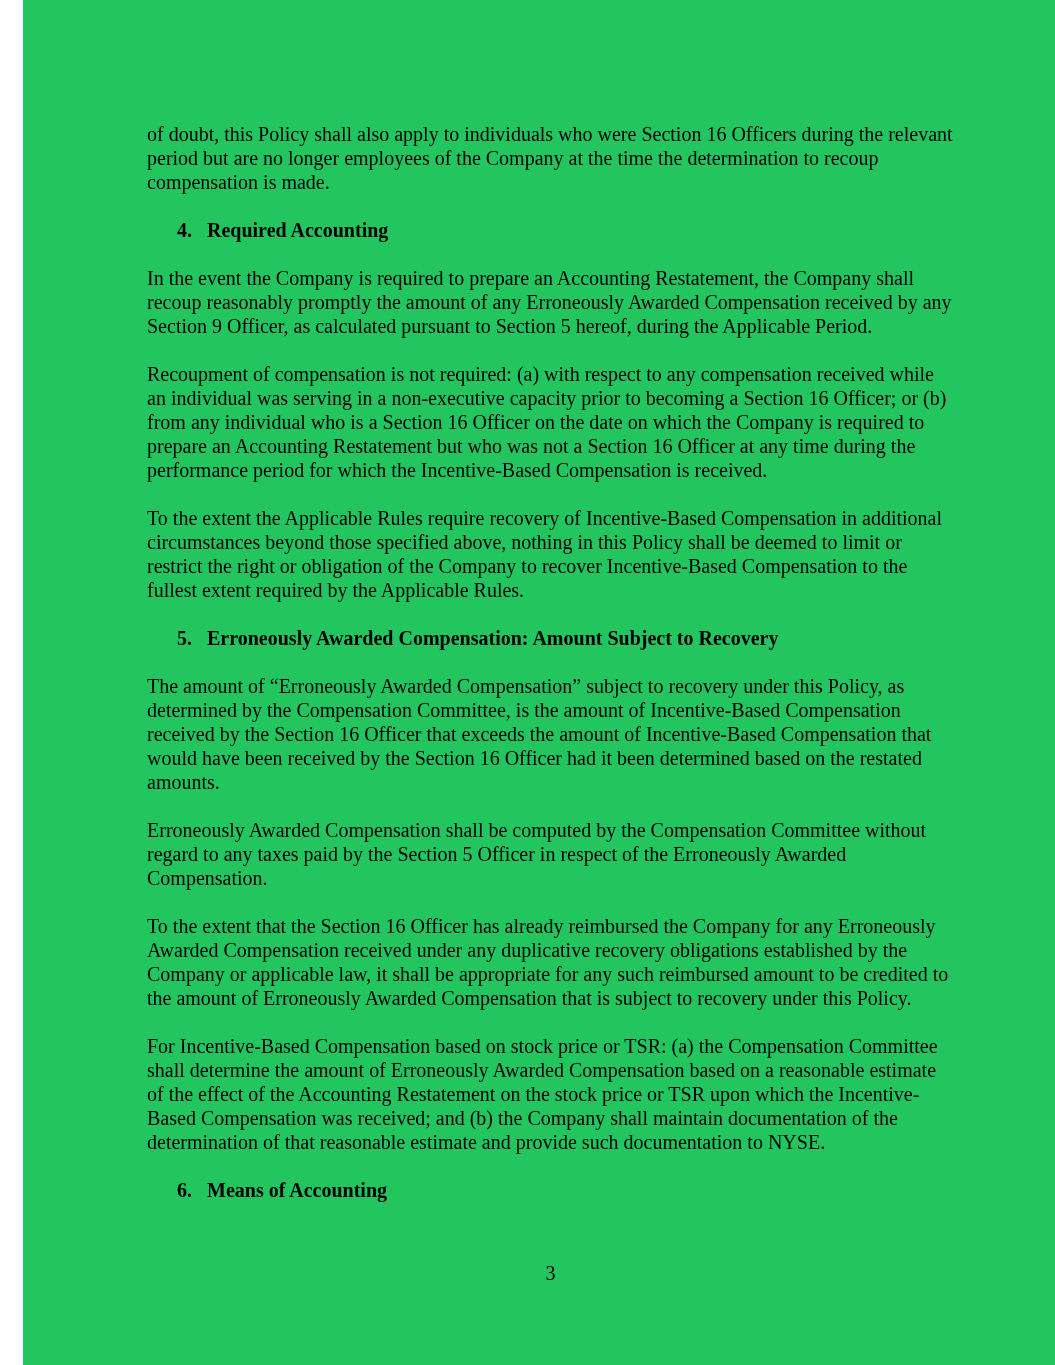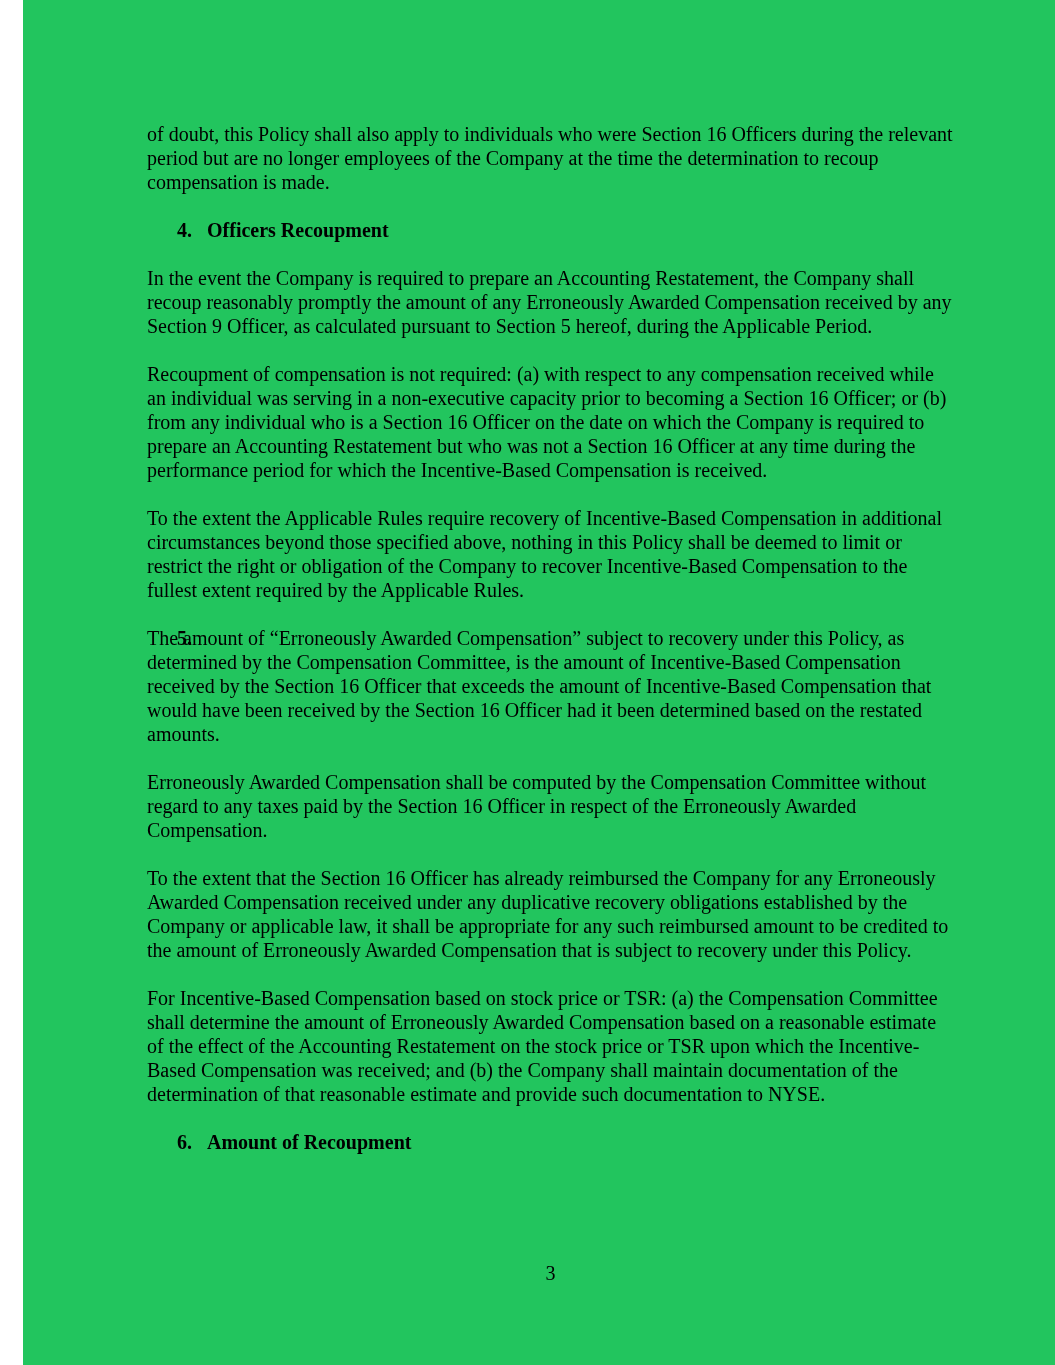--- a/index.html
+++ b/index.html
@@ -50,25 +50,25 @@
     width: 100%;
     text-align: center;
   }
 </style>
 </head>
 <body>
 
 <div class="page">
   <div class="content" id="doc-body">
       <p class="para"><span>of doubt, this Policy shall also apply to individuals who were Section 16 Officers during the relevant period but are no longer employees of the Company at the time the determination to recoup compensation is made.</span></p>
-      <div class="heading"><span class="hnum">4.</span><span>Officers Recoupment</span></div>
+      <div class="heading"><span class="hnum">4.</span><span>Required Accounting</span></div>
       <p class="para"><span>In the event the Company is required to prepare an Accounting Restatement, the Company shall recoup reasonably promptly the amount of any Erroneously Awarded Compensation received by any Section 9 Officer, as calculated pursuant to Section 5 hereof, during the Applicable Period.</span></p>
       <p class="para"><span>Recoupment of compensation is not required: (a) with respect to any compensation received while an individual was serving in a non-executive capacity prior to becoming a Section 16 Officer; or (b) from any individual who is a Section 16 Officer on the date on which the Company is required to prepare an Accounting Restatement but who was not a Section 16 Officer at any time during the performance period for which the Incentive-Based Compensation is received.</span></p>
       <p class="para"><span>To the extent the Applicable Rules require recovery of Incentive-Based Compensation in additional circumstances beyond those specified above, nothing in this Policy shall be deemed to limit or restrict the right or obligation of the Company to recover Incentive-Based Compensation to the fullest extent required by the Applicable Rules.</span></p>
-      <div class="heading"><span class="hnum">5.</span></div>
+      <div class="heading"><span class="hnum">5.</span><span>Erroneously Awarded Compensation: Amount Subject to Recovery</span></div>
       <p class="para"><span>The amount of “</span><span class="underline">Erroneously Awarded Compensation</span><span>” subject to recovery under this Policy, as determined by the Compensation Committee, is the amount of Incentive-Based Compensation received by the Section 16 Officer that exceeds the amount of Incentive-Based Compensation that would have been received by the Section 16 Officer had it been determined based on the restated amounts.</span></p>
-      <p class="para"><span>Erroneously Awarded Compensation shall be computed by the Compensation Committee without regard to any taxes paid by the Section 16 Officer in respect of the Erroneously Awarded Compensation.</span></p>
+      <p class="para"><span>Erroneously Awarded Compensation shall be computed by the Compensation Committee without regard to any taxes paid by the Section 5 Officer in respect of the Erroneously Awarded Compensation.</span></p>
       <p class="para"><span>To the extent that the Section 16 Officer has already reimbursed the Company for any Erroneously Awarded Compensation received under any duplicative recovery obligations established by the Company or applicable law, it shall be appropriate for any such reimbursed amount to be credited to the amount of Erroneously Awarded Compensation that is subject to recovery under this Policy.</span></p>
       <p class="para"><span>For Incentive-Based Compensation based on stock price or TSR: (a) the Compensation Committee shall determine the amount of Erroneously Awarded Compensation based on a reasonable estimate of the effect of the Accounting Restatement on the stock price or TSR upon which the Incentive-Based Compensation was received; and (b) the Company shall maintain documentation of the determination of that reasonable estimate and provide such documentation to NYSE.</span></p>
-      <div class="heading"><span class="hnum">6.</span><span>Amount of Recoupment</span></div>
+      <div class="heading"><span class="hnum">6.</span><span>Means of Accounting</span></div>
     </div>
   <div class="footer">3</div>
 </div>
 
 </body></html>

